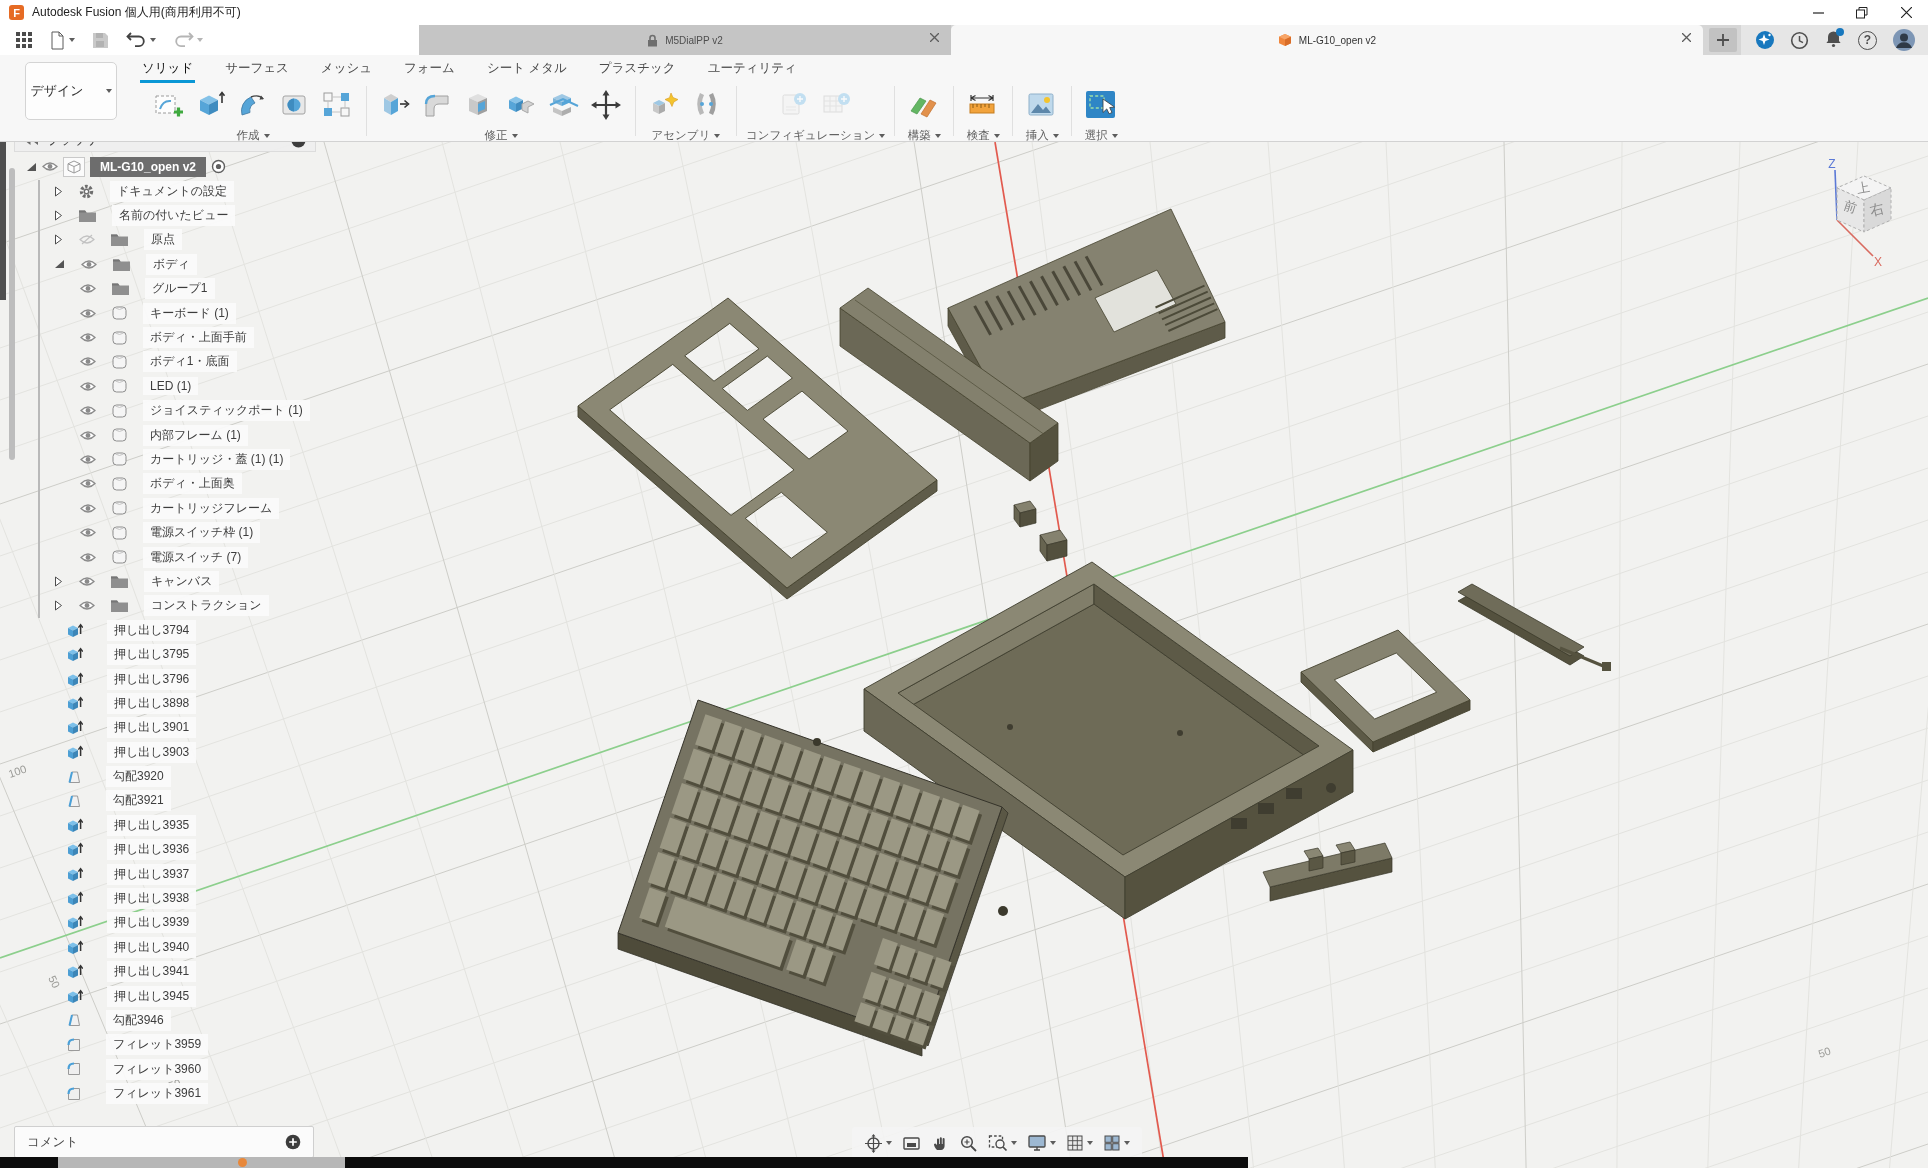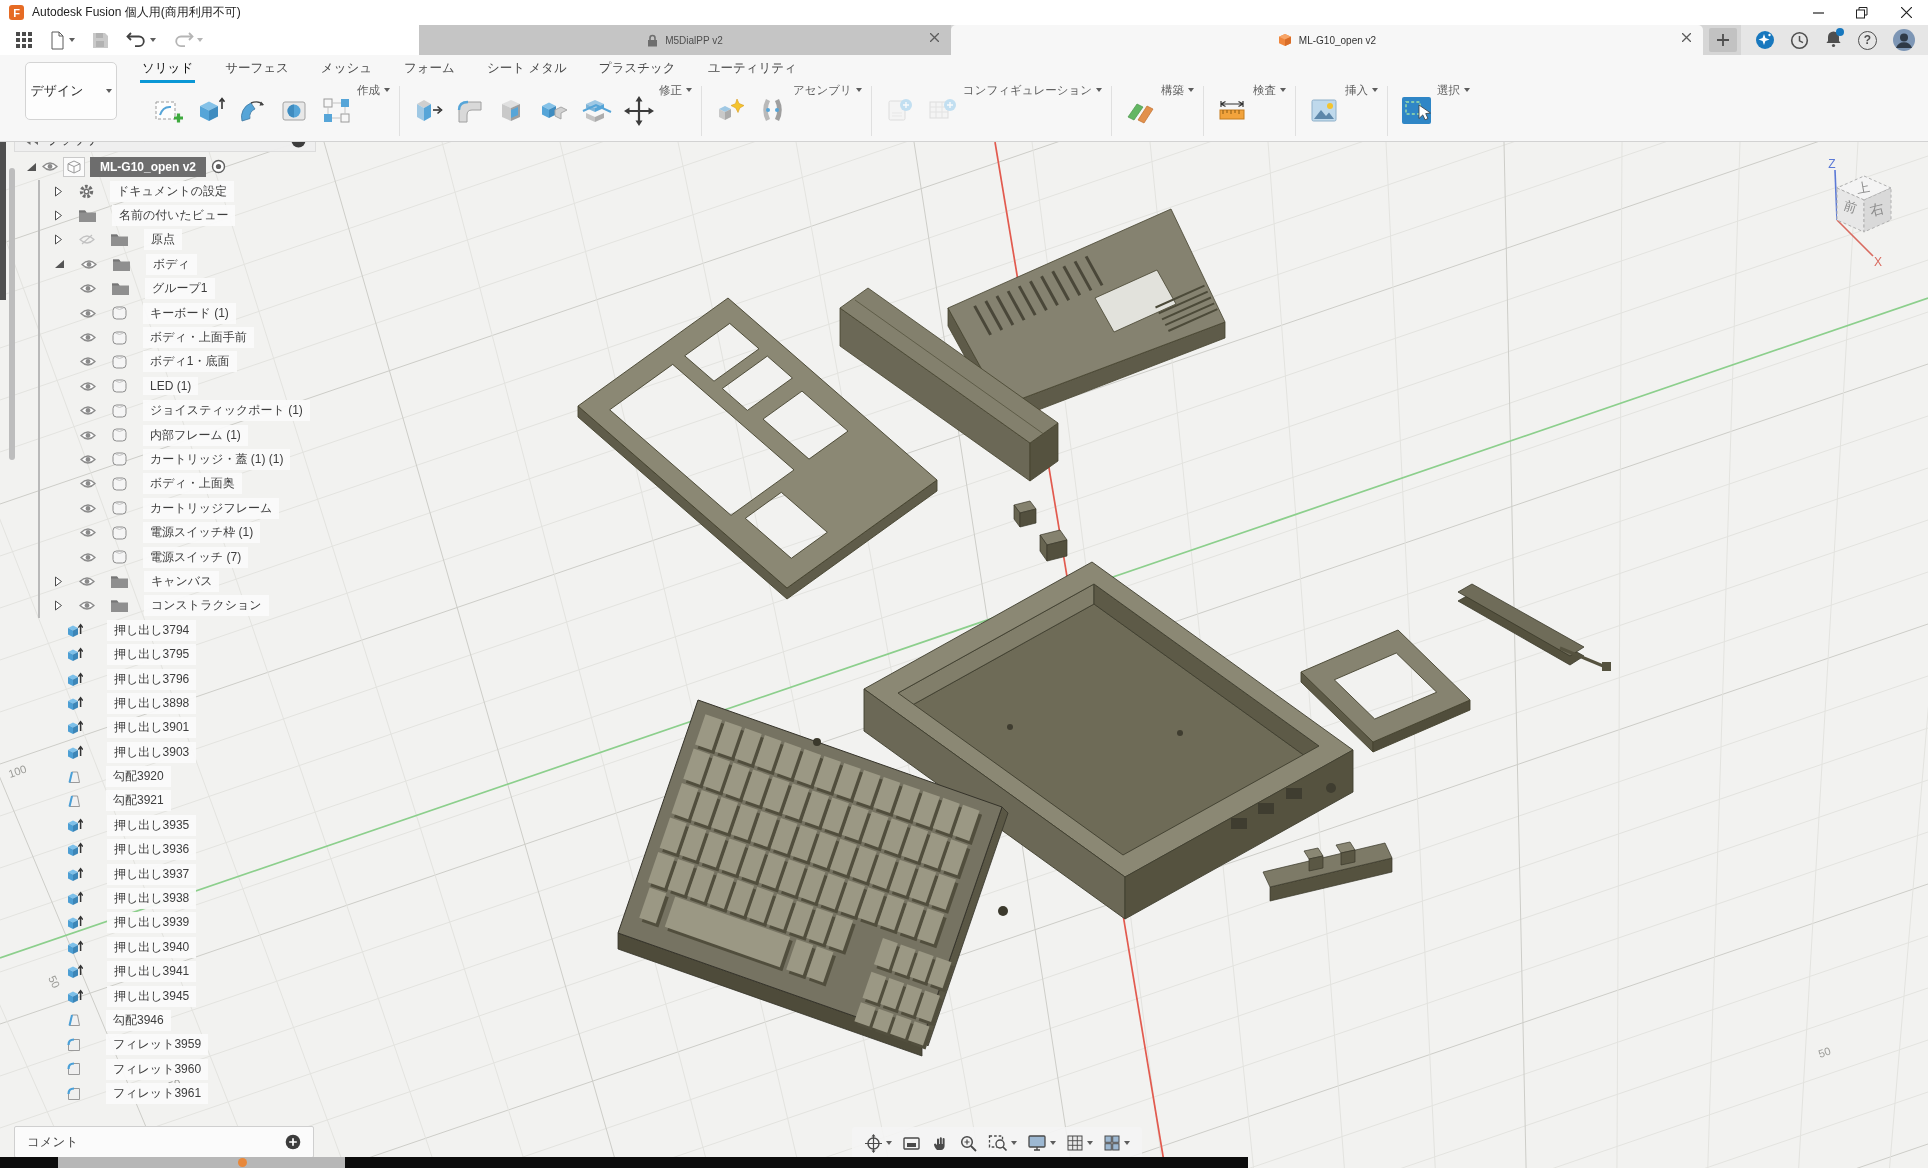--- a/index.html
+++ b/index.html
@@ -24,21 +24,21 @@
 .tabx{position:absolute;right:12px;top:8px}
 .newtab{width:28px;margin:3px 4px 3px 6px;background:#c2c2c2;display:flex;align-items:center;justify-content:center;border-radius:2px}
 .topicons{display:flex;align-items:center;gap:15px;padding:0 12px 0 14px;background:#e6e6e6;flex:1;justify-content:flex-end}
 
 .ribbon{position:absolute;top:55px;left:0;right:0;height:87px;background:#f7f7f7;border-bottom:1px solid #d2d2d2;z-index:38}
 .wsbtn{position:absolute;left:25px;top:7px;width:92px;height:58px;background:#fdfdfd;border:1px solid #d4d4d4;border-radius:5px;display:flex;align-items:center;justify-content:center;gap:22px;font-size:13px;color:#333}
 .rtabs{position:absolute;left:140px;top:2px;display:flex;gap:28px;height:25px;align-items:center}
 .rtab{font-size:12.5px;color:#4a4a4a;padding:3px 2px;border-bottom:3px solid transparent}
 .rtab.active{color:#111;border-bottom:3px solid #0a97d5}
 .rtools{position:absolute;left:140px;top:27px;display:flex;align-items:stretch;height:58px}
-.rgroup{display:flex;flex-direction:row;padding:0 9px}
+.rgroup{display:flex;flex-direction:column;padding:0 9px}
 .ricons{display:flex;align-items:center;justify-content:center;gap:2px;flex:1}
 .ric{width:40px;height:46px;display:flex;align-items:center;justify-content:center;border-radius:3px}
 .glabel{font-size:11.5px;color:#5d5d5d;text-align:center;display:flex;align-items:center;justify-content:center;gap:4px;height:16px;white-space:nowrap}
 .gdiv{width:1px;background:#e0e0e0;margin:4px 0}
 .caret{width:0;height:0;border-left:3.5px solid transparent;border-right:3.5px solid transparent;border-top:4px solid #5d5d5d;display:inline-block}
 
 .viewport{position:absolute;top:142px;left:0;right:0;bottom:0;z-index:1}
 
 .edgestrip{position:absolute;left:0;top:95px;width:6px;height:205px;background:#4f4f4f;z-index:30}
 .bscroll{position:absolute;left:9px;top:168px;width:6px;height:292px;background:#bdbdbd;border-radius:3px;z-index:30}

